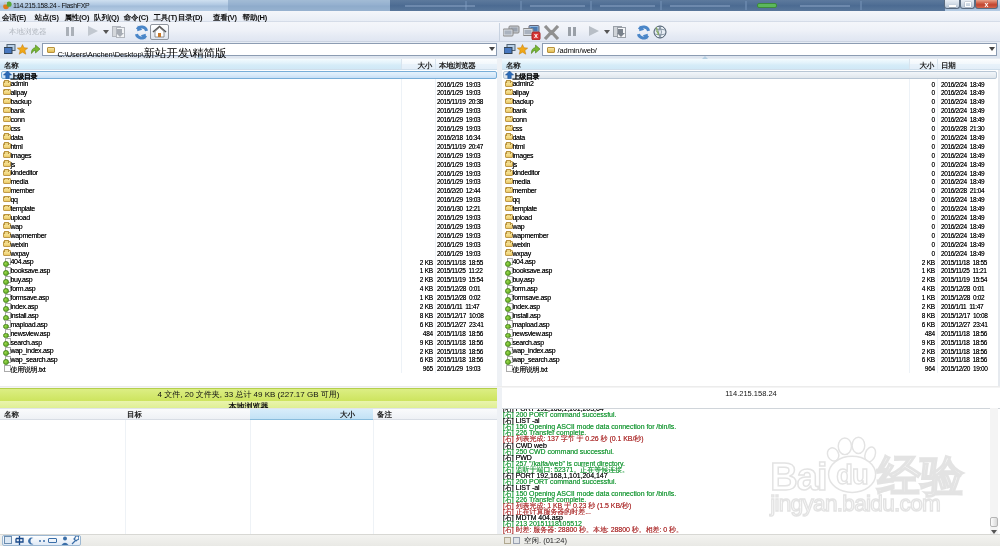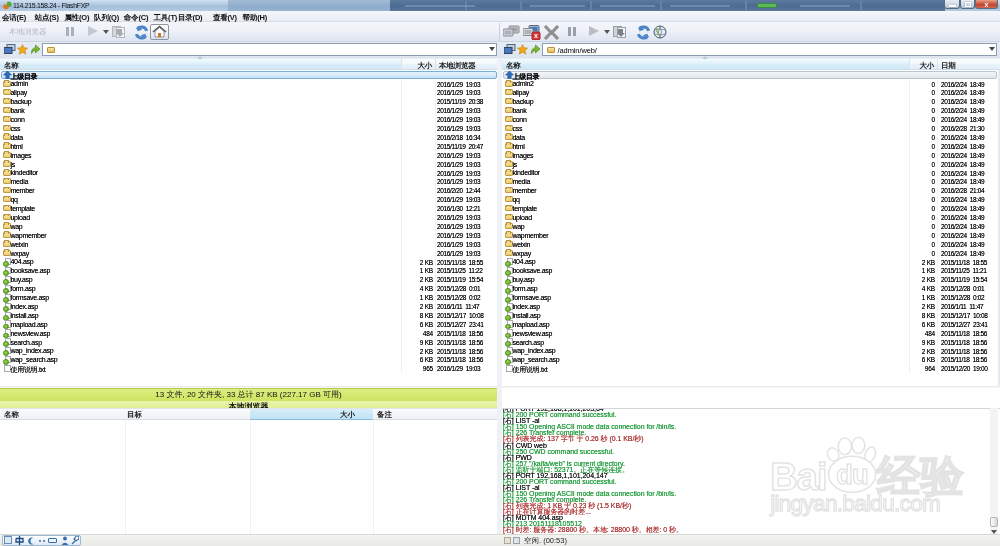--- a/index.html
+++ b/index.html
@@ -182,20 +182,21 @@
 <svg class="abs" style="left:517px;top:43.5px" width="11" height="11" viewBox="0 0 11 11">
     <path d="M5.5 0.5 L7 3.8 L10.7 4.1 L7.9 6.5 L8.8 10.2 L5.5 8.2 L2.2 10.2 L3.1 6.5 L0.3 4.1 L4 3.8 Z" fill="#f0a818" stroke="#c07808" stroke-width="0.5"></path>
   </svg>
 <svg class="abs" style="left:530px;top:43.5px" width="11" height="11" viewBox="0 0 11 11">
     <path d="M1.5 9.5 Q1 4.5 5.5 3.5 L5.5 1 L10 5 L5.5 9 L5.5 6.2 Q3 6.5 1.5 9.5 Z" fill="#78b830" stroke="#4a8018" stroke-width="0.6"></path>
   </svg>
 <div class="abs combo" style="left:42px;width:455px">
     <div class="cfold">
       <div style="width:8.5px;height:6.5px;background:linear-gradient(180deg,#f7e8a8,#e4bc50);border:0.5px solid #b8923c;border-radius:1px"></div>
     </div>
+    <div class="ctext">C:\Users\Anchen\Desktop\<span style="font-size:11.5px">新站开发\精简版</span></div>
     <div class="carr"></div>
   </div>
 <div class="abs combo" style="left:542px;width:455px">
     <div class="cfold">
       <div style="width:8.5px;height:6.5px;background:linear-gradient(180deg,#f7e8a8,#e4bc50);border:0.5px solid #b8923c;border-radius:1px"></div>
     </div>
     <div class="ctext">/admin/web/</div>
     <div class="carr"></div>
   </div>
 <div class="abs" style="left:997.5px;top:58px;width:2.5px;height:476px;background:#e6eaef"></div>
@@ -606,33 +607,34 @@
     <div class="rsize" style="left:405px;width:28px">6 KB</div>
     <div class="rdate" style="left:439px">2015/11/18&nbsp;&nbsp;18:56</div>
   </div>
 <div class="abs row" style="left:502px;top:364.2px;width:497px">
     <div class="txtic"></div>
     <div class="rname">使用说明.txt</div>
     <div class="rsize" style="left:405px;width:28px">964</div>
     <div class="rdate" style="left:439px">2015/12/20&nbsp;&nbsp;19:00</div>
   </div>
 <div class="abs" style="left:0;top:386px;width:1000px;height:2px;background:linear-gradient(180deg,#e8e8e8,#f8f8f8)"></div>
-<div class="abs" id="grn1">13 文件, 20 文件夹, 33 总计 87 KB (227.17 GB 可用)</div>
+<div class="abs" id="grn1">4 文件, 20 文件夹, 33 总计 49 KB (227.17 GB 可用)</div>
 <div class="abs" id="grn2">本地浏览器</div>
 <div class="abs" id="qhdr"></div>
 <div class="abs" style="left:250px;top:408.5px;width:123px;height:11px;background:linear-gradient(180deg,#d8edfa,#c2e2f5);border-bottom:1px solid #88bcdc"></div>
 <div class="abs" style="left:4px;top:410px;font-size:7.5px;color:#222;font-weight:bold">名称</div>
 <div class="abs" style="left:127px;top:410px;font-size:7.5px;color:#222;font-weight:bold">目标</div>
 <div class="abs" style="left:305px;top:410px;width:50px;text-align:right;font-size:7.5px;color:#222;font-weight:bold">大小</div>
 <div class="abs" style="left:377px;top:410px;font-size:7.5px;color:#222;font-weight:bold">备注</div>
 <div class="abs" id="qbody"></div>
 <div class="abs qsep" style="left:125px"></div>
 <div class="abs qsep" style="left:250px"></div>
 <div class="abs qsep" style="left:373px"></div>
 <div class="abs" id="rstat">
+    <div style="margin-top:1px">114.215.158.24</div>
   </div>
 <div class="abs" id="log">
 <div class="ll lk" style="top:-4.30px">[右] PORT 192,168,1,101,203,64</div>
 <div class="ll lg" style="top:1.75px">[右] 200 PORT command successful.</div>
 <div class="ll lk" style="top:7.80px">[右] LIST -al</div>
 <div class="ll lg" style="top:13.85px">[右] 150 Opening ASCII mode data connection for /bin/ls.</div>
 <div class="ll lg" style="top:19.90px">[右] 226 Transfer complete.</div>
 <div class="ll lr" style="top:25.95px">[右] 列表完成: 137 字节 于 0.26 秒 (0.1 KB/秒)</div>
 <div class="ll lk" style="top:32.00px">[右] CWD web</div>
 <div class="ll lg" style="top:38.05px">[右] 250 CWD command successful.</div>
@@ -680,12 +682,12 @@
 <div class="abs" style="left:48px;top:538px;width:9px;height:5px;border:1px solid #3a6ea8;border-radius:1px"></div>
 <svg class="abs" style="left:61px;top:536px" width="8" height="9" viewBox="0 0 8 9">
     <circle cx="4" cy="2.5" r="2" fill="#3a6ea8"></circle>
     <path d="M0.5 9 Q4 4.5 7.5 9 Z" fill="#3a6ea8"></path>
   </svg>
 <svg class="abs" style="left:71px;top:536px" width="8" height="9" viewBox="0 0 8 9">
     <path d="M1 8 L4 5 M4 2 A2 2 0 1 1 6 4 L5 5 L3 3 Z" stroke="#3a6ea8" stroke-width="1.2" fill="none"></path>
   </svg>
 <div class="abs" style="left:504px;top:536.5px;width:7px;height:7px;background:#e8e4da;border:1px solid #b0a890"></div>
 <div class="abs" style="left:513px;top:536.5px;width:7px;height:7px;background:#e0e4e8;border:1px solid #98a0b0"></div>
-<div class="abs" id="idle">空闲. (00:53)</div>
+<div class="abs" id="idle">空闲. (01:24)</div>
 </body></html>

